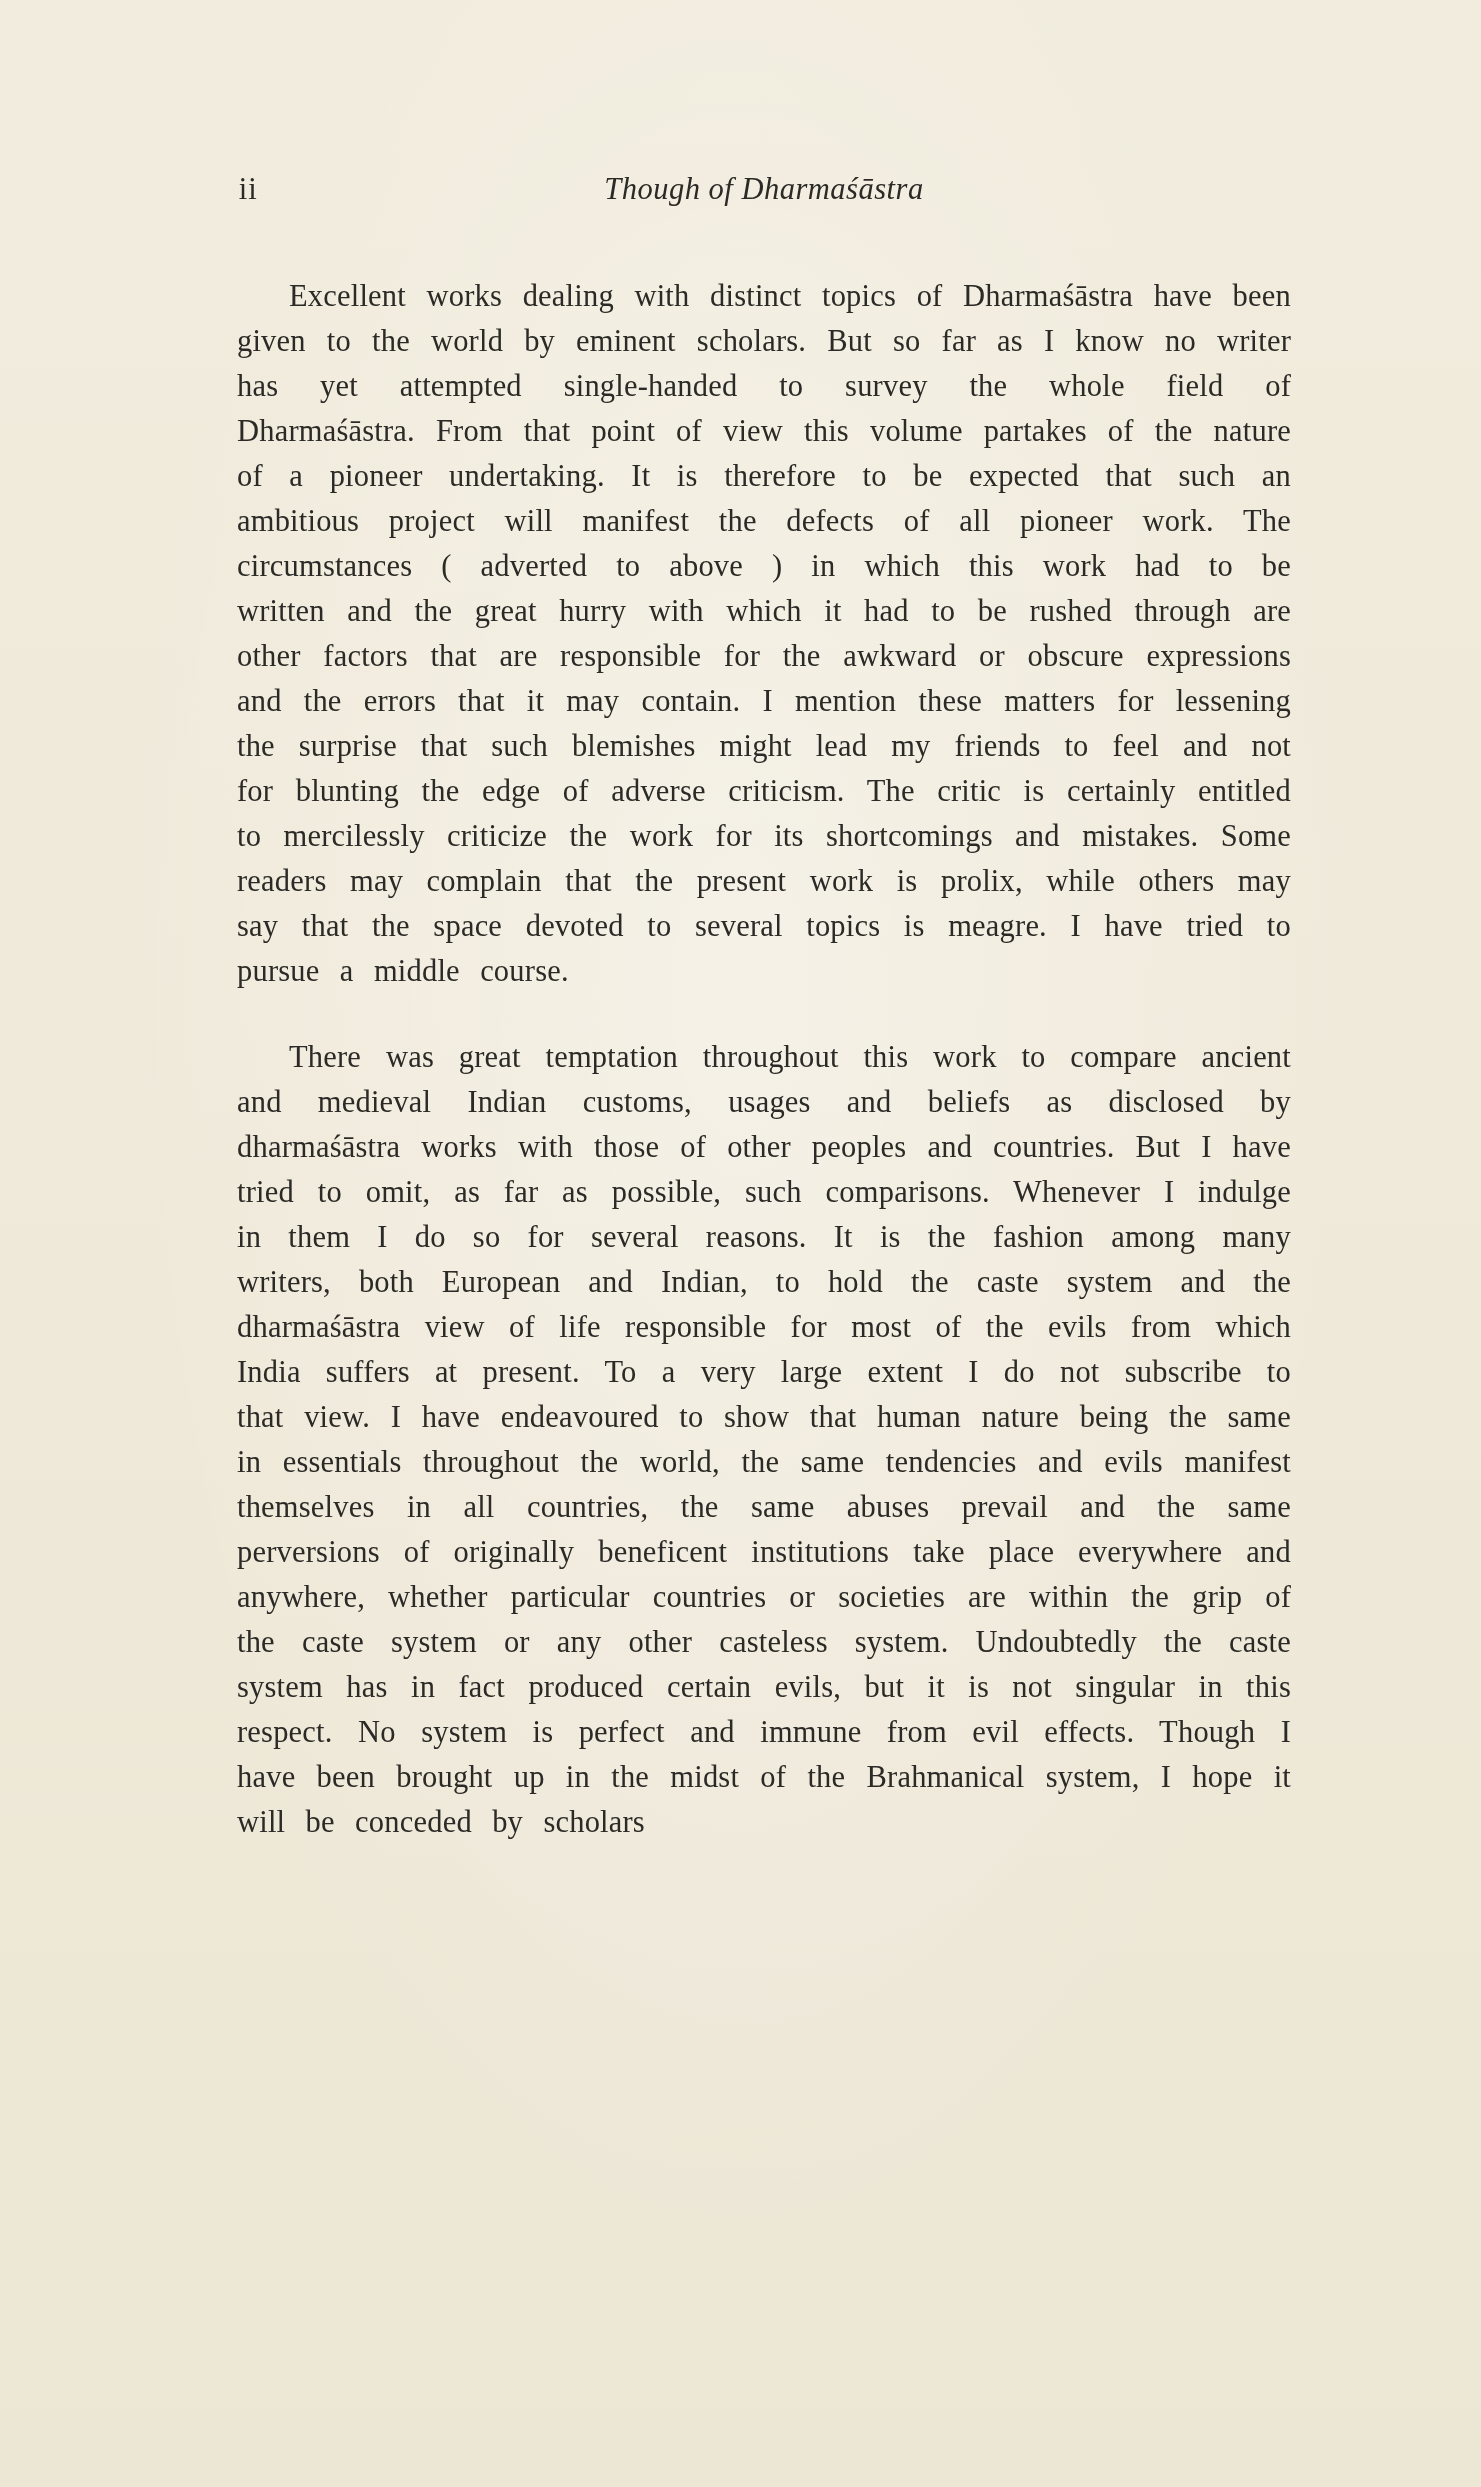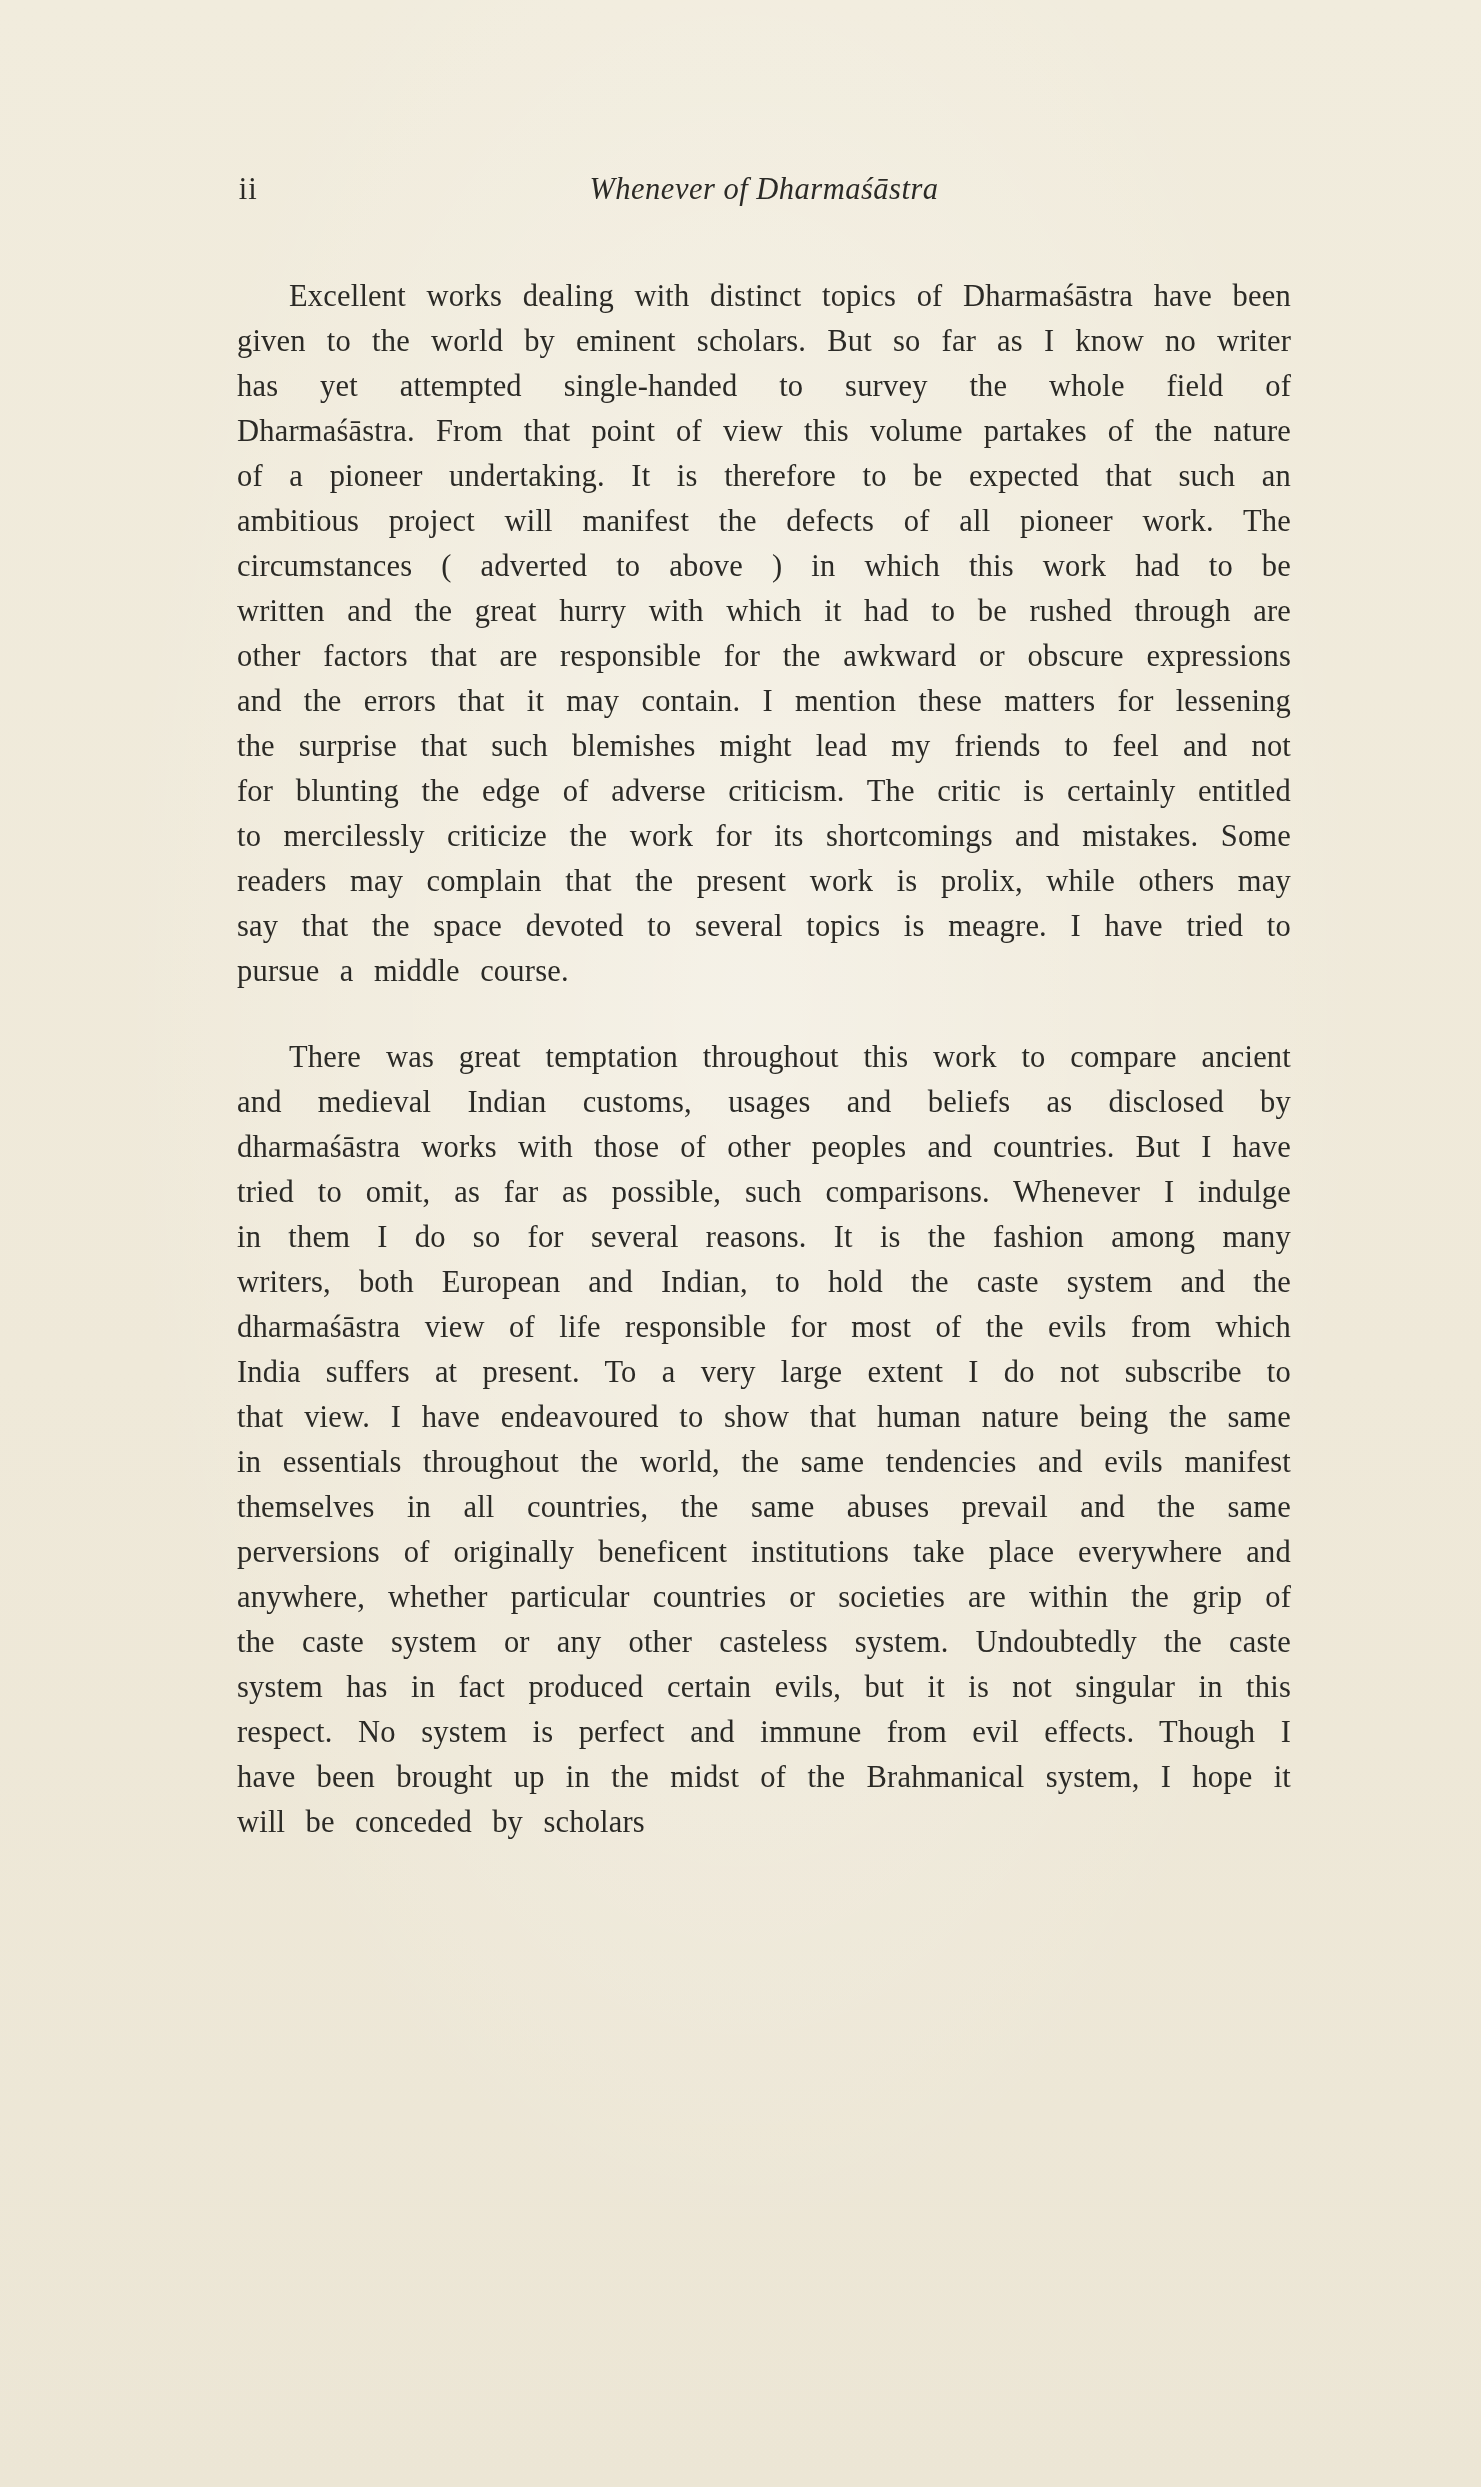--- a/index.html
+++ b/index.html
@@ -67,21 +67,21 @@
     margin-top: 41px;
   }
 </style>
 </head>
 <body>
 
 <div class="scan-page">
 
   <header class="page-header">
     <span class="page-number">ii</span>
-    <span class="running-title">Whenever of Dharmaśāstra</span>
+    <span class="running-title">Though of Dharmaśāstra</span>
   </header>
 
   <main class="text-block">
     <p class="para">Excellent works dealing with distinct topics of Dharmaśāstra have been given to the world by eminent scholars.  But so far as I know no writer has yet attempted single-handed to survey the whole field of Dharmaśāstra.  From that point of view this volume partakes of the nature of a pioneer undertaking.  It is therefore to be expected that such an ambitious project will manifest the defects of all pioneer work.  The circumstances ( adverted to above ) in which this work had to be written and the great hurry with which it had to be rushed through are other factors that are responsible for the awkward or obscure expressions and the errors that it may contain.  I mention these matters for lessening the surprise that such blemishes might lead my friends to feel and not for blunting the edge of adverse criticism.  The critic is certainly entitled to mercilessly criticize the work for its shortcomings and mistakes.  Some readers may complain that the present work is prolix, while others may say that the space devoted to several topics is meagre. I have tried to pursue a middle course.</p>
     <p class="para">There was great temptation throughout this work to compare ancient and medieval Indian customs, usages and beliefs as disclosed by dharmaśāstra works with those of other peoples and countries.  But I have tried to omit, as far as possible, such comparisons.  Whenever I indulge in them I do so for several reasons.  It is the fashion among many writers, both European and Indian, to hold the caste system and the dharmaśāstra view of life responsible for most of the evils from which India suffers at present.  To a very large extent I do not subscribe to that view.  I have endeavoured to show that human nature being the same in essentials throughout the world, the same tendencies and evils manifest themselves in all countries, the same abuses prevail and the same perversions of originally beneficent institutions take place everywhere and anywhere, whether particular countries or societies are within the grip of the caste system or any other casteless system.  Undoubtedly the caste system has in fact produced certain evils, but it is not singular in this respect.  No system is perfect and immune from evil effects.  Though I have been brought up in the midst of the Brahmanical system, I hope it will be conceded by scholars</p>
   </main>
 
 </div>
 
 

